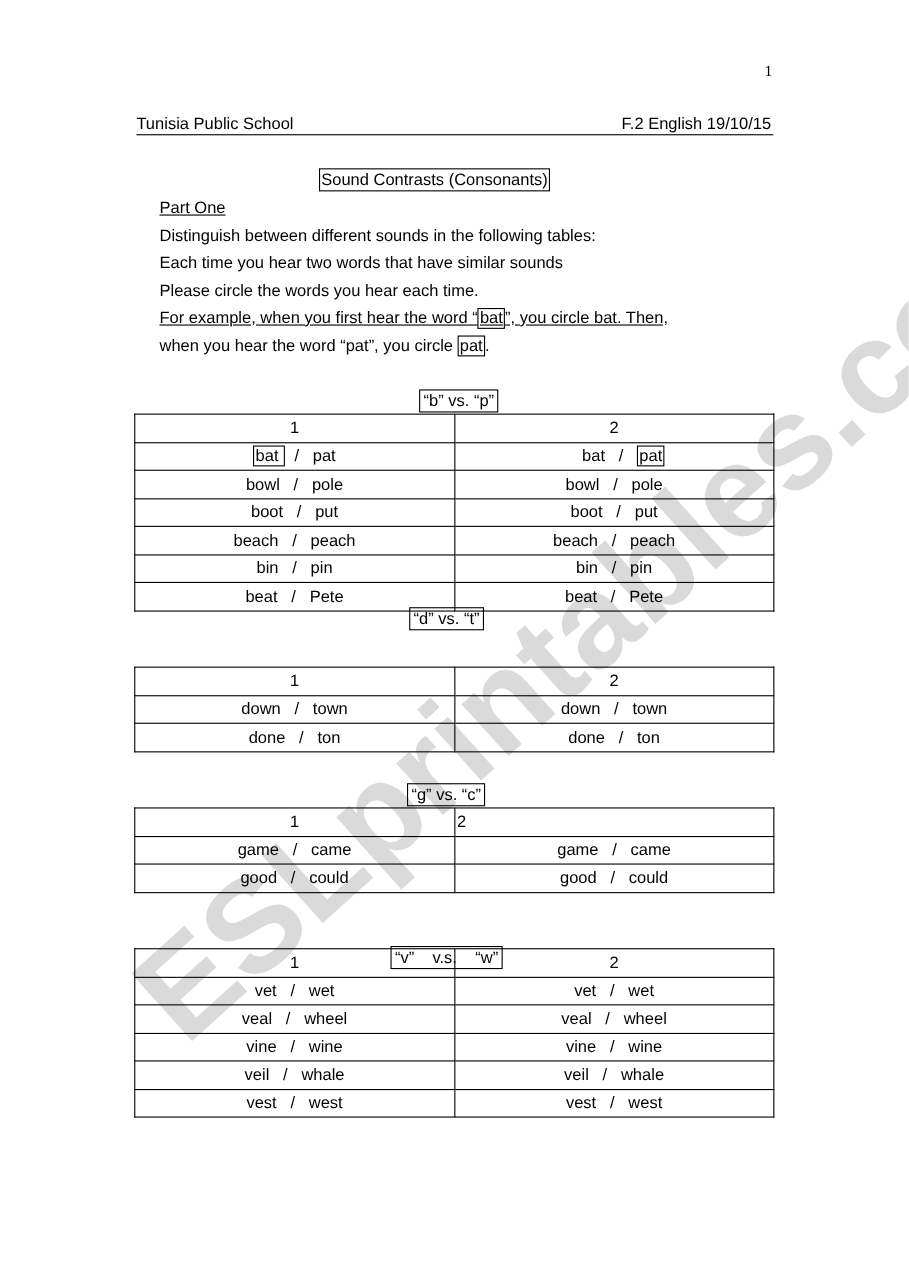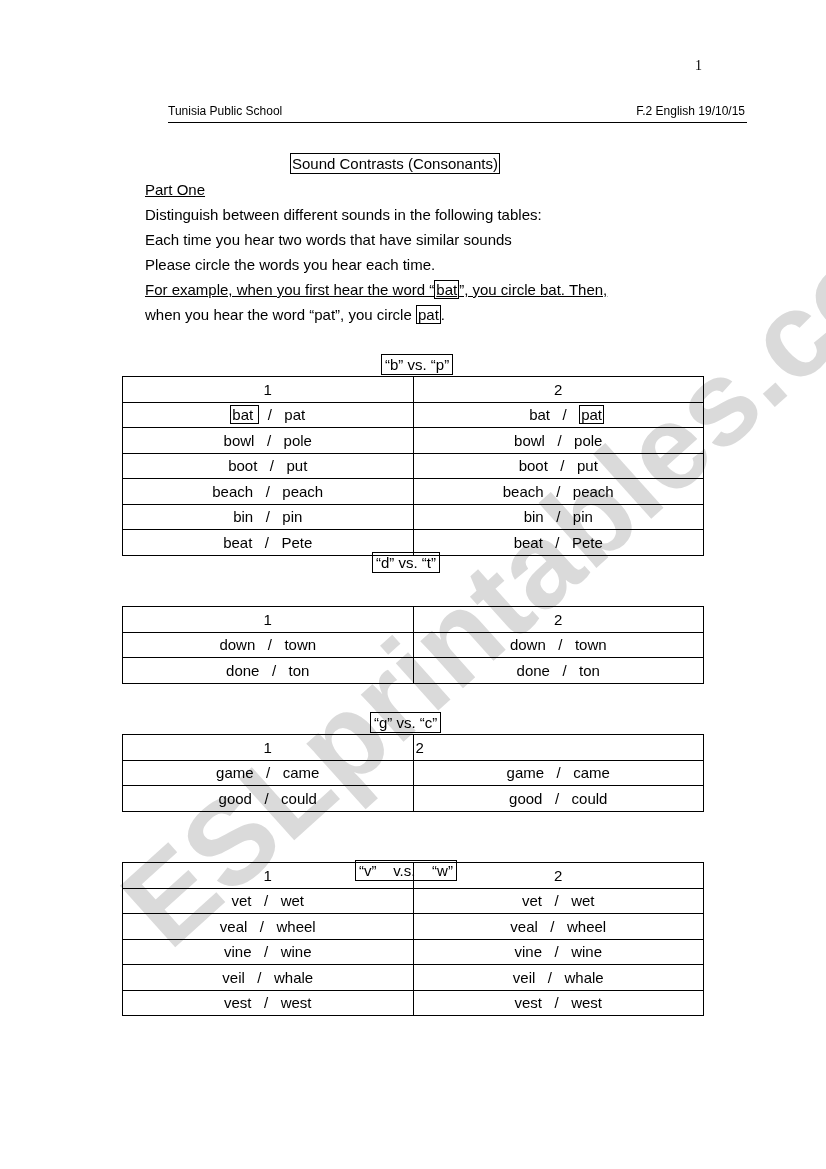--- a/index.html
+++ b/index.html
@@ -1,20 +1,20 @@
 <!DOCTYPE html>
 <html><head>
   <meta charset="utf-8">
   <style>
     html, body { margin: 0; padding: 0; background: #ffffff; }
     body { width: 826px; height: 1169px; position: relative; overflow: hidden;
            font-family: "Liberation Sans", sans-serif; color: #000; }
     .abs { position: absolute; }
     .page-num { left: 695px; top: 58px; font-family: "Liberation Serif", serif; font-size: 14px; }
-    .header { left: 124px; top: 104px; width: 579px; height: 18px; border-bottom: 1.5px solid #000; font-size: 12px; margin-left: 44px; }
+    .header { left: 124px; top: 104px; width: 579px; height: 18px; border-bottom: 1.5px solid #000; font-size: 15px; }
     .header .l { position: absolute; left: 0; top: 0; }
     .header .r { position: absolute; right: 2px; top: 0; }
     .title { left: 290px; top: 153px; border: 1px solid #000; font-size: 15px; padding: 0 1px; line-height: 19px; }
     .para { left: 125px; font-size: 15px; line-height: 19px; margin-left: 20px; }
     .u { text-decoration: underline; }
     .boxed { border: 1px solid #000; padding: 0 1px; }
     .tcap { font-size: 15px; border: 1px solid #000; padding: 0 3px; line-height: 19px; white-space: pre; }
     table { position: absolute; left: 122px; width: 582px; border-collapse: collapse; font-size: 15px; }
     td { border: 1px solid #000; text-align: center; height: 24.5px; padding: 0; width: 50%; white-space: pre; }
     td.left { text-align: left; padding-left: 2px; }

